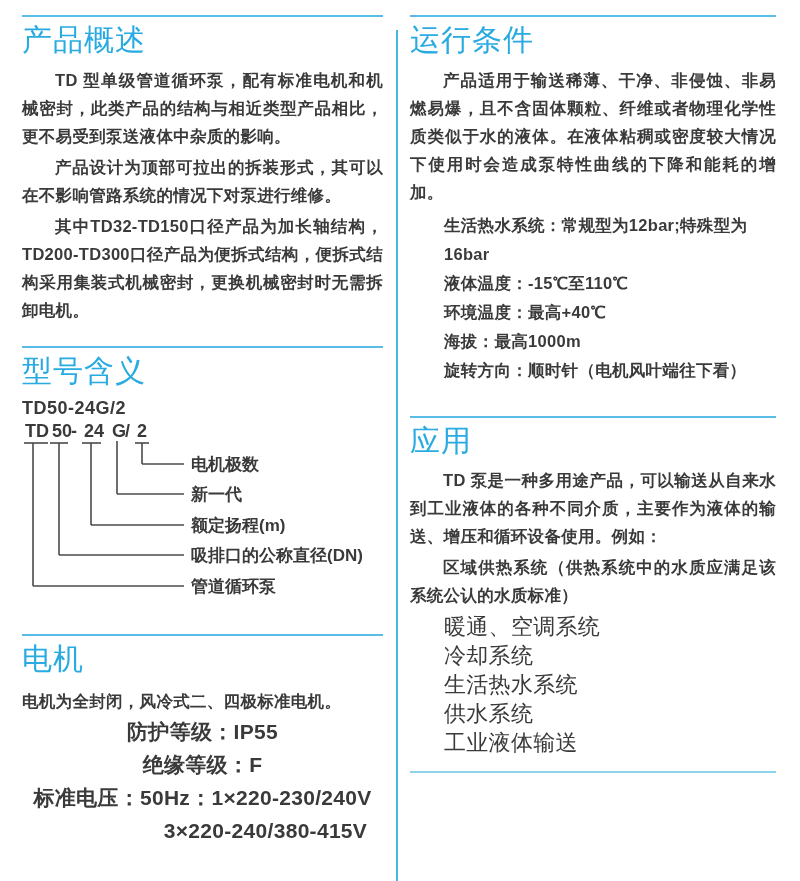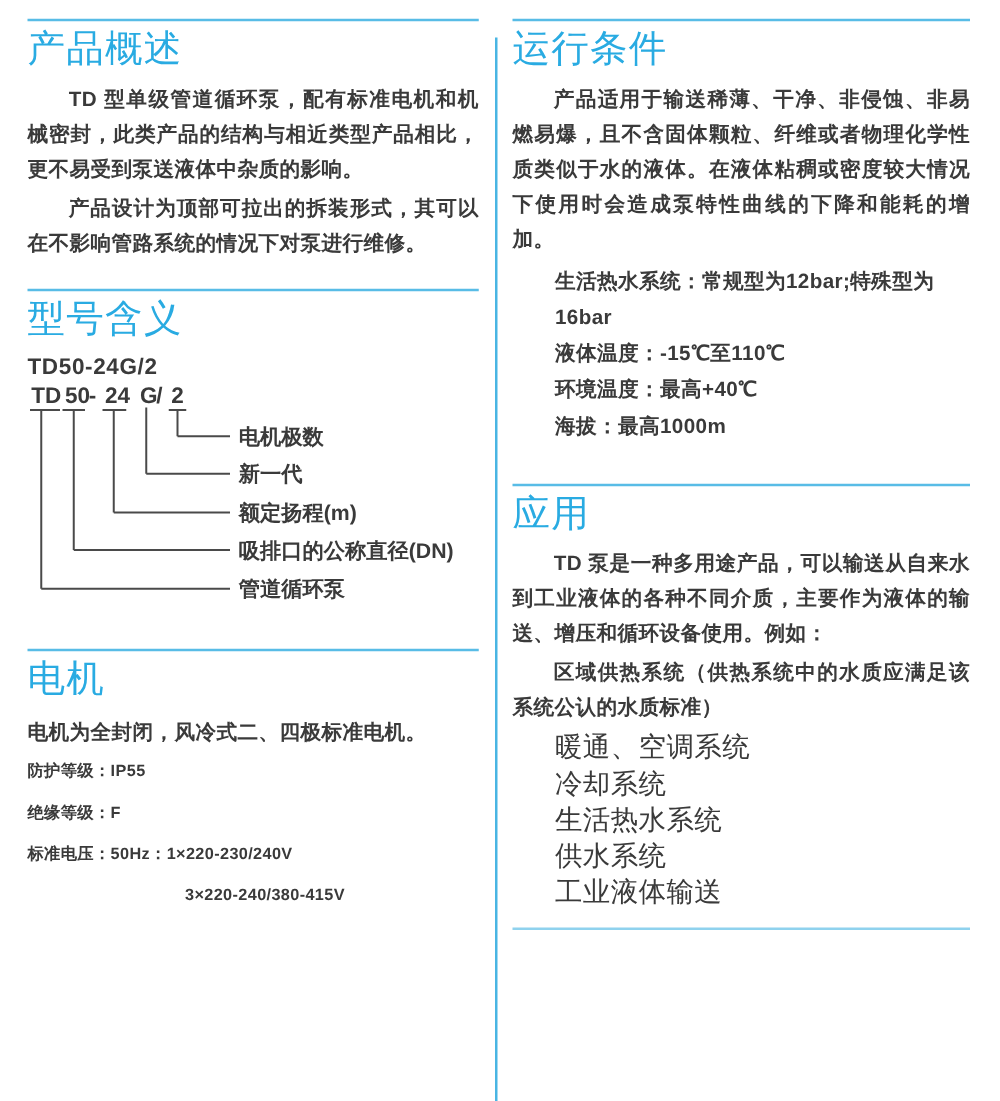--- a/index.html
+++ b/index.html
@@ -16,21 +16,21 @@
   .col{position:absolute;top:0;}
   .col-left{left:22px;width:361px;}
   .col-right{left:410px;width:366px;}
   .divider-v{position:absolute;left:396px;top:30px;width:2px;height:851px;background:var(--divider);}
   .rule{height:2px;background:var(--rule);}
   .rule-light{background:var(--rule-light);}
   .rule-top{margin-top:15px;}
   .title{color:var(--accent);font-size:30px;font-weight:500;line-height:1.15;margin:6px 0 8px 0;letter-spacing:1px;}
   .para{font-size:16.5px;line-height:28px;font-weight:600;text-align:justify;margin:0 0 3px 0;letter-spacing:0.3px;}
   .indent{text-indent:2em;}
-  .spec{font-size:13px;line-height:28px;font-weight:600;margin:0 0 5px 0;letter-spacing:0.3px;}
+  .spec{font-size:21px;line-height:28px;font-weight:600;margin:0 0 5px 0;letter-spacing:0.3px;text-align:center;}
   .volt-cont{padding-left:126px;}
   .model-code{font-size:18px;font-weight:700;margin:10px 0 2px 0;letter-spacing:0.5px;}
   .model-diagram{display:block;width:361px;height:185px;}
   .model-diagram text{fill:var(--text);}
   .model-diagram .tok{font-size:18px;font-weight:700;}
   .model-diagram .lbl{font-size:17px;font-weight:600;}
   .model-diagram line{stroke:#4a4a4a;stroke-width:1.6;}
   .rspec{font-size:16.5px;line-height:29px;font-weight:600;margin:0;padding-left:34px;letter-spacing:0.3px;}
   .rspec-first{margin-top:5px;}
   .app-item{font-size:22px;line-height:29px;font-weight:400;margin:0;padding-left:34px;letter-spacing:0.3px;}
@@ -48,20 +48,21 @@
 
   <div class="divider-v"></div>
 
   <div class="col col-left">
 
     <section>
       <div class="rule rule-top"></div>
       <h1 class="title">产品概述</h1>
       <p class="para indent">TD 型单级管道循环泵，配有标准电机和机械密封，此类产品的结构与相近类型产品相比，更不易受到泵送液体中杂质的影响。</p>
       <p class="para indent">产品设计为顶部可拉出的拆装形式，其可以在不影响管路系统的情况下对泵进行维修。</p>
+      <p class="para indent">其中TD32-TD150口径产品为加长轴结构，TD200-TD300口径产品为便拆式结构，便拆式结构采用集装式机械密封，更换机械密封时无需拆卸电机。</p>
     </section>
 
     <section>
       <div class="rule mt-rule-model"></div>
       <h1 class="title">型号含义</h1>
       <div class="model-code">TD50-24G/2</div>
       <svg class="model-diagram" viewBox="0 0 361 185" aria-hidden="false">
 
         <text class="tok" x="3" y="16">TD</text>
         <text class="tok" x="30" y="16">50</text>
@@ -115,20 +116,21 @@
   <div class="col col-right">
 
     <section>
       <div class="rule rule-top"></div>
       <h1 class="title">运行条件</h1>
       <p class="para indent">产品适用于输送稀薄、干净、非侵蚀、非易燃易爆，且不含固体颗粒、纤维或者物理化学性质类似于水的液体。在液体粘稠或密度较大情况下使用时会造成泵特性曲线的下降和能耗的增加。</p>
       <p class="rspec rspec-first">生活热水系统：常规型为12bar;特殊型为16bar</p>
       <p class="rspec">液体温度：-15℃至110℃</p>
       <p class="rspec">环境温度：最高+40℃</p>
       <p class="rspec">海拔：最高1000m</p>
+      <p class="rspec">旋转方向：顺时针（电机风叶端往下看）</p>
     </section>
 
     <section>
       <div class="rule mt-rule-app"></div>
       <h1 class="title">应用</h1>
       <p class="para indent">TD 泵是一种多用途产品，可以输送从自来水到工业液体的各种不同介质，主要作为液体的输送、增压和循环设备使用。例如：</p>
       <p class="para indent">区域供热系统（供热系统中的水质应满足该系统公认的水质标准）</p>
       <p class="app-item mt-first-item">暖通、空调系统</p>
       <p class="app-item">冷却系统</p>
       <p class="app-item">生活热水系统</p>

